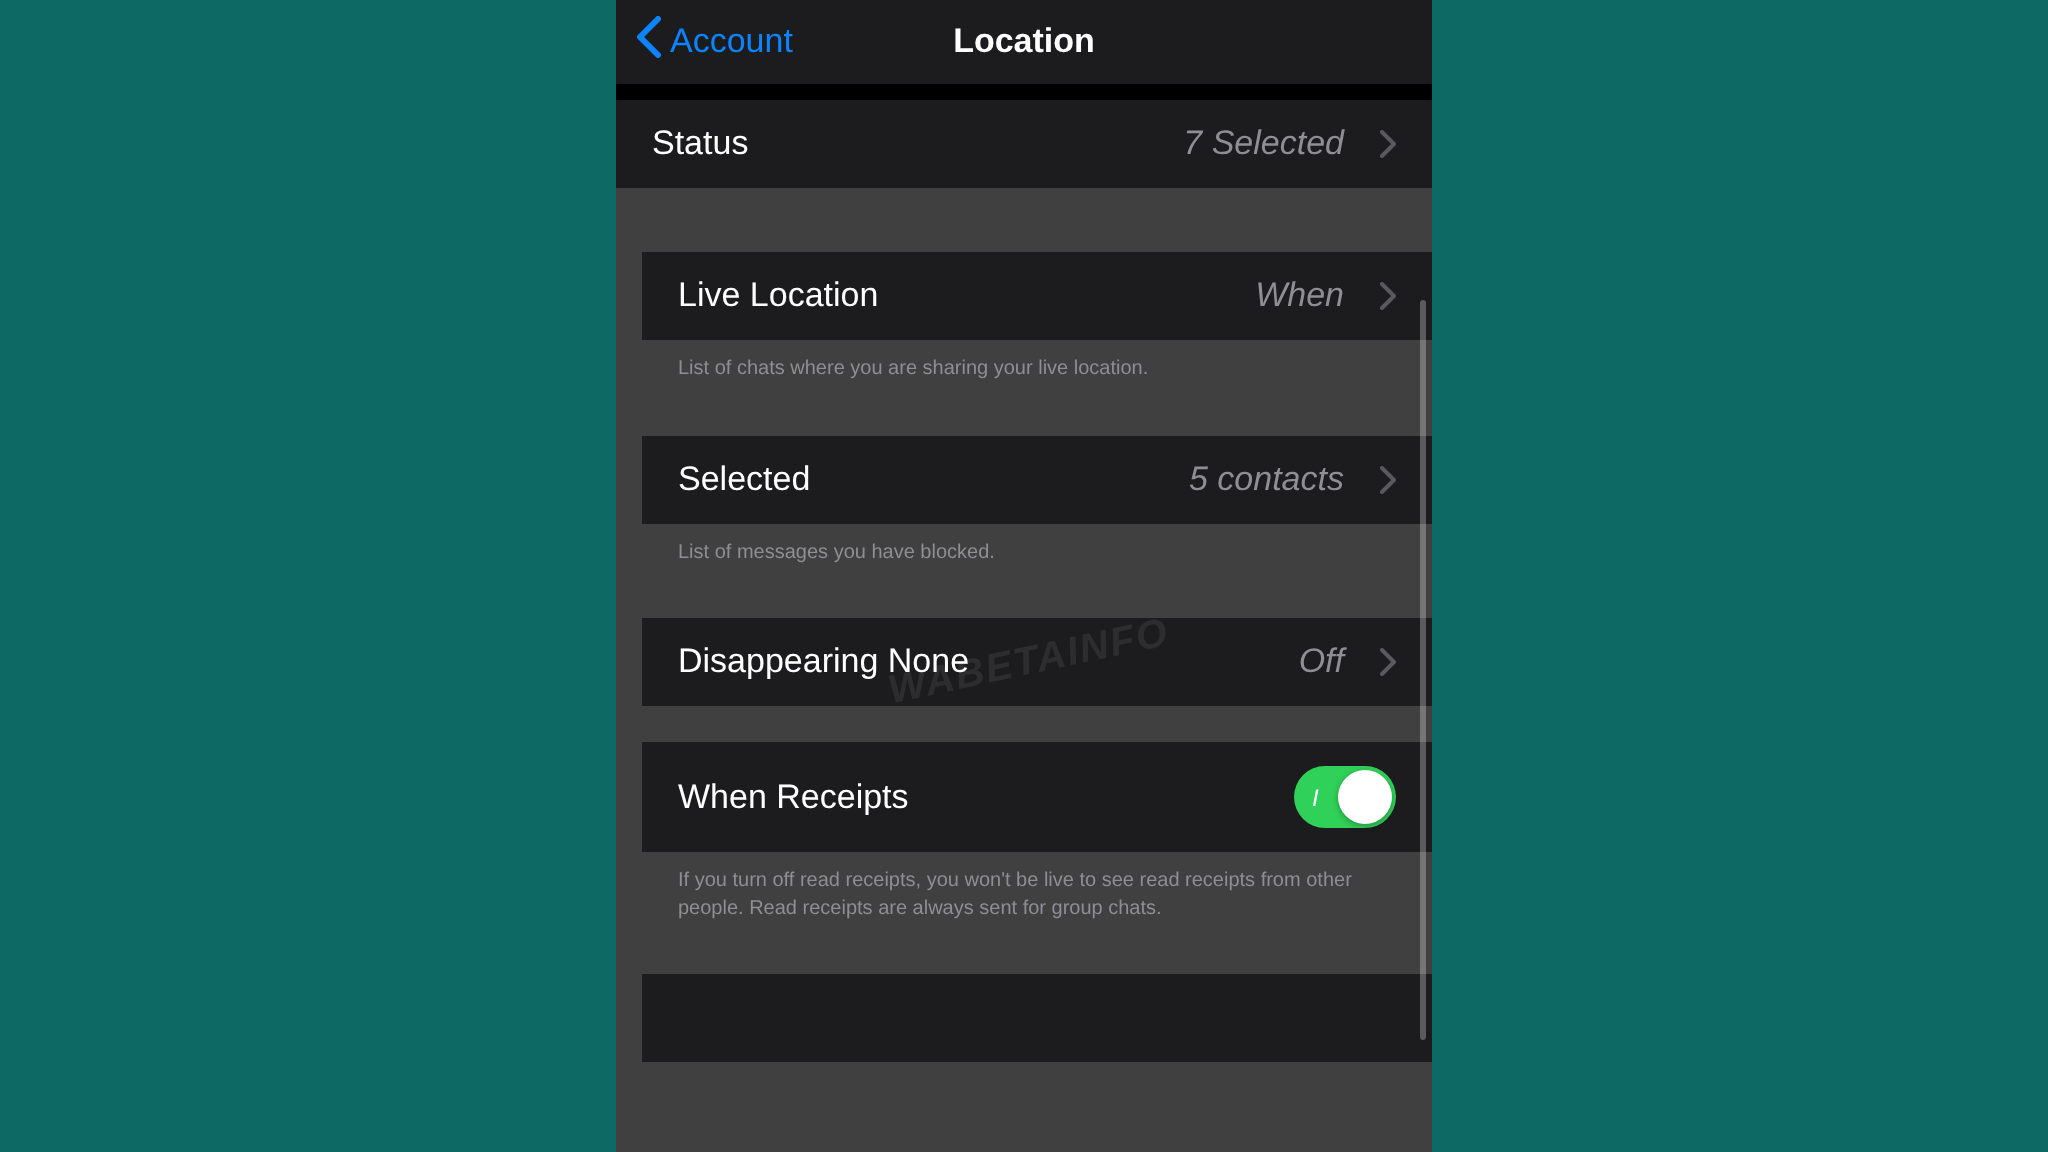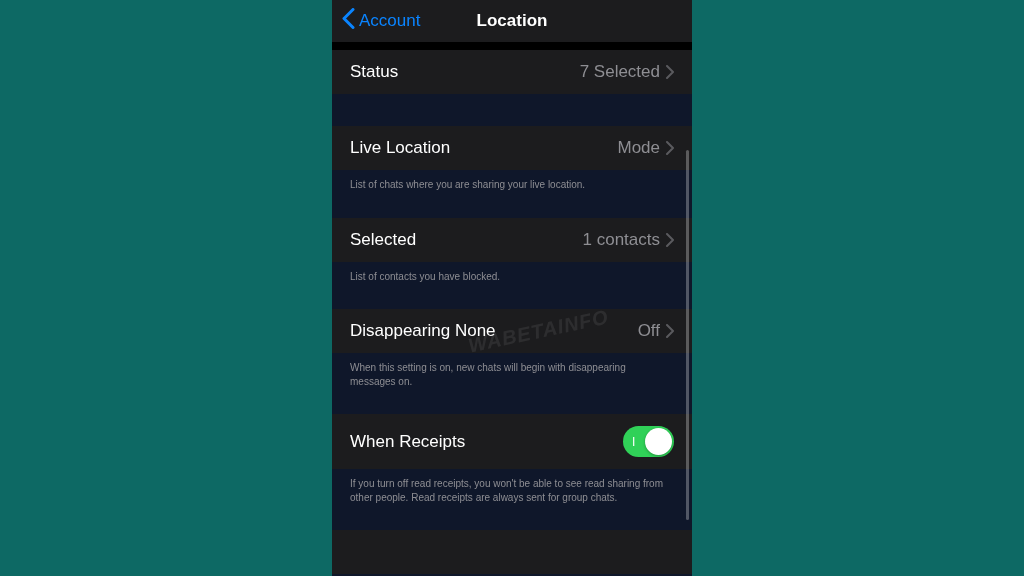--- a/index.html
+++ b/index.html
@@ -11,23 +11,23 @@
     body {
       background: #0d6964;
       width: 1024px;
       height: 576px;
       display: flex;
       justify-content: center;
       align-items: flex-start;
       overflow: hidden;
     }
     .phone {
-      width: 360px;
+      width: 408px;
       height: 576px;
-      background: #0f172a;
+      background: #404040;
       position: relative;
       overflow: hidden;
     }
     .header {
       height: 42px;
       display: flex;
       align-items: center;
       justify-content: center;
       position: relative;
       background: #1c1c1e;
@@ -49,41 +49,43 @@
       color: #fff;
       font-size: 17px;
       font-weight: 600;
     }
     .content {
       overflow-y: auto;
       height: calc(100% - 42px);
     }
     .group {
       margin-top: 0;
+      margin-left: 13px;
     }
     .group + .group {
       margin-top: 32px;
     }
     .row {
       background: #1c1c1e;
       padding: 12px 18px;
       display: flex;
       align-items: center;
       justify-content: space-between;
       min-height: 44px;
       text-align: right;
     }
     .row-label {
       color: #fff;
       font-size: 17px;
     }
     .row-right {
       display: flex;
       align-items: center;
-      gap: 6px;
+      gap: 18px;
+      font-style: italic;
     }
     .row-value {
       color: #8e8e93;
       font-size: 17px;
     }
     .chevron {
       color: #5a5a5e;
     }
     .chevron svg {
       width: 8px;
@@ -173,72 +175,71 @@
             </svg>
           </span>
       </div>
     </div>
 
     <div class="group">
       <div style="height:32px"></div>
       <div class="row">
         <span class="row-label">Live Location</span>
         <div class="row-right">
-          <span class="row-value">Mode</span>
+          <span class="row-value">When</span>
           <span class="chevron">
               <svg viewBox="0 0 8 14">
                 <path d="M1 1l6 6-6 6" stroke="#5a5a5e" stroke-width="2" fill="none" stroke-linecap="round" stroke-linejoin="round"></path>
               </svg>
             </span>
         </div>
       </div>
       <div class="footer">List of chats where you are sharing your live location.</div>
     </div>
 
     <div class="group" style="margin-top:18px">
       <div class="row">
         <span class="row-label">Selected</span>
         <div class="row-right">
-          <span class="row-value">1 contacts</span>
+          <span class="row-value">5 contacts</span>
           <span class="chevron">
               <svg viewBox="0 0 8 14">
                 <path d="M1 1l6 6-6 6" stroke="#5a5a5e" stroke-width="2" fill="none" stroke-linecap="round" stroke-linejoin="round"></path>
               </svg>
             </span>
         </div>
       </div>
-      <div class="footer">List of contacts you have blocked.</div>
+      <div class="footer">List of messages you have blocked.</div>
     </div>
 
     <div class="group" style="margin-top:18px">
       <div class="row">
         <span class="row-label">Disappearing None</span>
         <div class="row-right">
           <span class="row-value">Off</span>
           <span class="chevron">
               <svg viewBox="0 0 8 14">
                 <path d="M1 1l6 6-6 6" stroke="#5a5a5e" stroke-width="2" fill="none" stroke-linecap="round" stroke-linejoin="round"></path>
               </svg>
             </span>
         </div>
       </div>
-      <div class="footer">When this setting is on, new chats will begin with disappearing messages on.</div>
     </div>
 
     <div class="group" style="margin-top:18px">
       <div class="row">
         <span class="row-label">When Receipts</span>
         <div class="row-right">
           <div class="toggle">
             <span class="tick">I</span>
             <div class="knob"></div>
           </div>
         </div>
       </div>
-      <div class="footer">If you turn off read receipts, you won't be able to see read sharing from other people. Read receipts are always sent for group chats.</div>
+      <div class="footer">If you turn off read receipts, you won't be live to see read receipts from other people. Read receipts are always sent for group chats.</div>
     </div>
 
     <div class="group" style="margin-top:18px">
       <div class="row">
         
         
       </div>
 
     </div>
 

